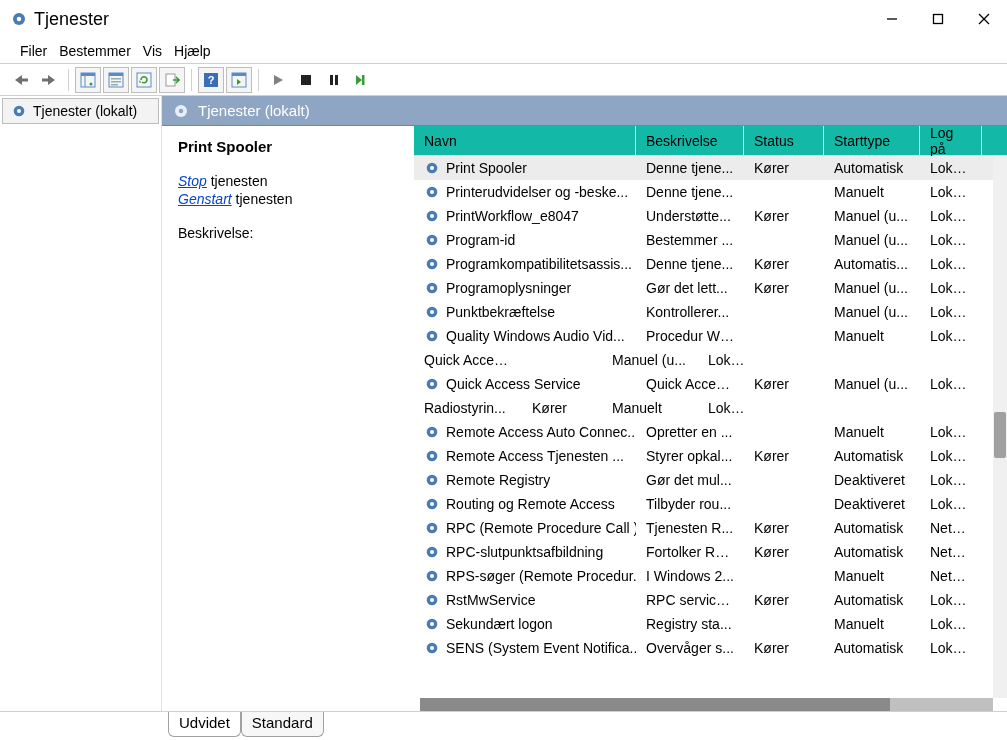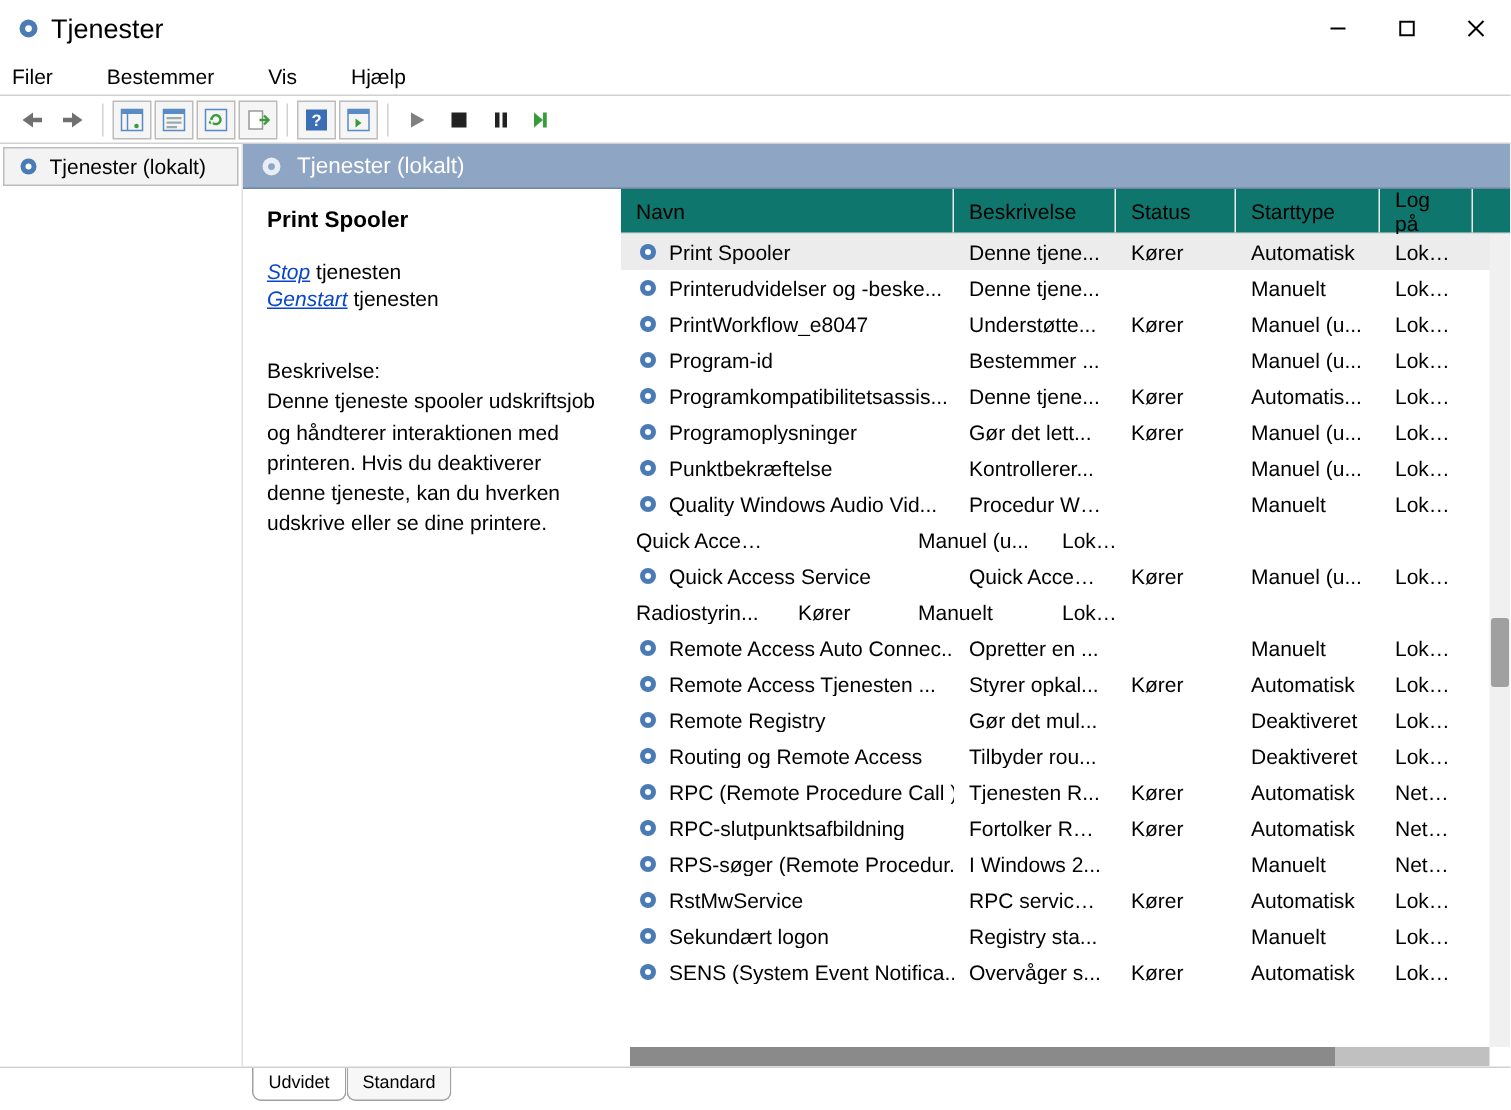--- a/index.html
+++ b/index.html
@@ -4,65 +4,65 @@
 <style>
   * { box-sizing: border-box; font-family: "Segoe UI", Tahoma, sans-serif; }
   body { margin: 0; background: #fff; width: 1007px; height: 740px; overflow: hidden; display: flex; flex-direction: column; }
   
   .title-bar { height: 38px; display: flex; align-items: center; padding: 0 0 0 10px; }
   .title-icon { width: 18px; height: 18px; margin-right: 6px; }
   .title-text { font-size: 18px; flex: 1; }
   .win-btn { width: 46px; height: 30px; display: flex; align-items: center; justify-content: center; font-size: 14px; }
   .win-btn svg { display: block; }
   
-  .menu-bar { height: 26px; display: flex; align-items: center; padding: 0 8px; gap: 36px; border-bottom: 1px solid #d0d0d0; }
+  .menu-bar { height: 26px; display: flex; align-items: center; padding: 0 20px; gap: 12px; border-bottom: 1px solid #d0d0d0; }
   .menu-item { font-size: 14px; cursor: default; }
   
   .toolbar { height: 32px; display: flex; align-items: center; padding: 4px 8px; gap: 2px; border-bottom: 1px solid #d0d0d0; }
   .tb-btn { width: 26px; height: 26px; display: flex; align-items: center; justify-content: center; border: 1px solid transparent; }
   .tb-btn.framed { border: 1px solid #bdbdbd; background: #f5f5f5; }
   .tb-sep { width: 1px; height: 22px; background: #d0d0d0; margin: 0 4px; }
   
   .main { flex: 1; display: flex; overflow: hidden; border-bottom: 1px solid #d0d0d0; }
   .left-pane { width: 162px; border-right: 1px solid #e0e0e0; background: #fff; }
   .tree-item { display: flex; align-items: center; gap: 6px; padding: 4px 8px; font-size: 14px; border: 1px solid #bdbdbd; background: #f3f3f3; margin: 2px; }
   .right-pane { flex: 1; display: flex; flex-direction: column; overflow: hidden; }
   .pane-header { height: 30px; background: #8ea5c3; color: #fff; display: flex; align-items: center; gap: 8px; padding: 0 10px; font-size: 15px; border-bottom: 1px solid #6e86a5; }
   .pane-header .hicon { width: 18px; height: 18px; }
   .pane-body { flex: 1; display: flex; overflow: hidden; }
   
   .detail { width: 252px; padding: 12px 12px 12px 16px; font-size: 14px; overflow: hidden; }
   .detail h3 { margin: 0 0 18px 0; font-size: 15px; }
   .detail a { color: #0645cc; text-decoration: underline; cursor: pointer; font-style: italic; }
   .detail .line { margin: 2px 0; }
-  .detail .desc { margin-top: 30px; line-height: 1.45; }
+  .detail .desc { margin-top: 16px; line-height: 1.45; }
   
   .table-wrap { flex: 1; display: flex; flex-direction: column; overflow: hidden; position: relative; }
-  .thead { display: flex; height: 30px; align-items: center; border-bottom: 1px solid #dcdcdc; font-size: 14px; background: #0f766e; }
+  .thead { display: flex; height: 30px; align-items: center; border-bottom: 1px solid #dcdcdc; font-size: 14px; background: #14b8a6; }
   .th { padding: 0 10px; border-right: 1px solid #eaeaea; height: 100%; display: flex; align-items: center; cursor: default; }
   .th.sort::after { content: ""; width: 8px; height: 8px; margin-left: auto; }
   .tbody { flex: 1; overflow: hidden; position: relative; }
   .row { display: flex; height: 24px; align-items: center; font-size: 14px; }
   .row.selected { background: #ececec; }
   .cell { padding: 0 10px; white-space: nowrap; overflow: hidden; text-overflow: ellipsis; }
   .cell.name { display: flex; align-items: center; gap: 6px; }
   .svc-icon { width: 16px; height: 16px; flex-shrink: 0; }
   .col-name { width: 222px; }
   .col-desc { width: 108px; }
   .col-stat { width: 80px; }
   .col-start { width: 96px; }
   .col-logon { width: 62px; }
   
   .vscroll { position: absolute; right: 0; top: 30px; bottom: 13px; width: 14px; background: #f0f0f0; }
   .vthumb { position: absolute; left: 1px; right: 1px; top: 256px; height: 46px; background: #a0a0a0; border-radius: 2px; }
   .hscroll { height: 13px; background: #c0c0c0; margin-right: 14px; margin-left: 6px; }
   .hthumb { height: 100%; width: 82%; background: #8a8a8a; }
   
   .tabs { height: 28px; display: flex; align-items: flex-start; padding-left: 168px; }
-  .tab { border: 1px solid #a0a0a0; border-top: none; padding: 2px 10px 5px; font-size: 12px; background: #f7f7f7; position: relative; border-radius: 0 0 6px 6px; }
+  .tab { border: 1px solid #a0a0a0; border-top: none; padding: 2px 10px 5px; font-size: 15px; background: #f7f7f7; position: relative; border-radius: 0 0 6px 6px; }
   .tab.active { background: #fff; font-weight: 500; }
   
   .gear { fill: #4a7bb5; }
   .gear-hole { fill: #fff; }
 </style>
 </head>
 <body>
 
 <div class="title-bar">
   <svg class="title-icon" viewBox="0 0 24 24">
@@ -203,21 +203,20 @@
       <div class="detail">
         <h3>Print Spooler</h3>
         <div class="line">
           <a>Stop</a><span> tjenesten</span>
         </div>
         <div class="line">
           <a>Genstart</a><span> tjenesten</span>
         </div>
         <div class="desc">
           <div>Beskrivelse:</div>
-          <div>Denne tjeneste spooler udskriftsjob og håndterer interaktionen med printeren. Hvis du deaktiverer denne tjeneste, kan du hverken udskrive eller se dine printere.</div>
         </div>
       </div>
 
       <div class="table-wrap">
         <div class="thead">
           <div class="th col-name sort">Navn</div>
           <div class="th col-desc">Beskrivelse</div>
           <div class="th col-stat">Status</div>
           <div class="th col-start">Starttype</div>
           <div class="th col-logon">Log på</div>

